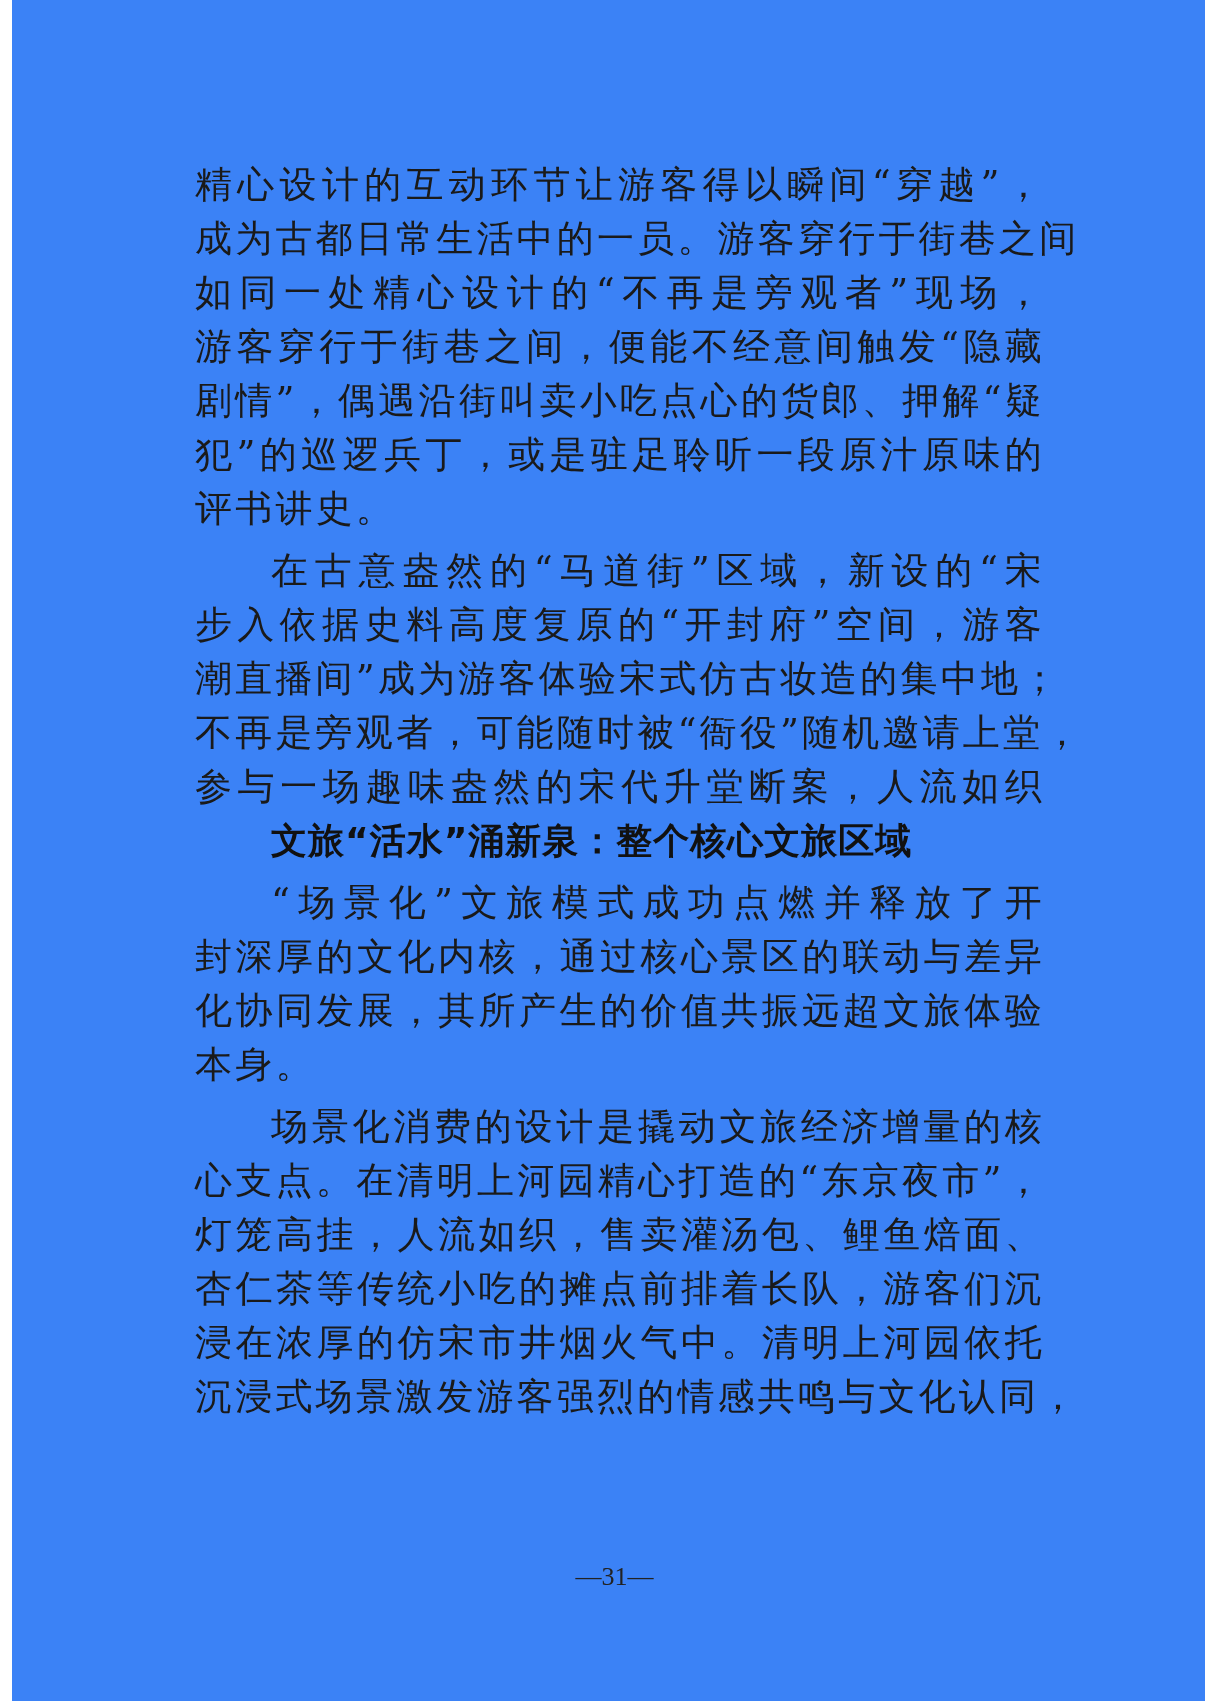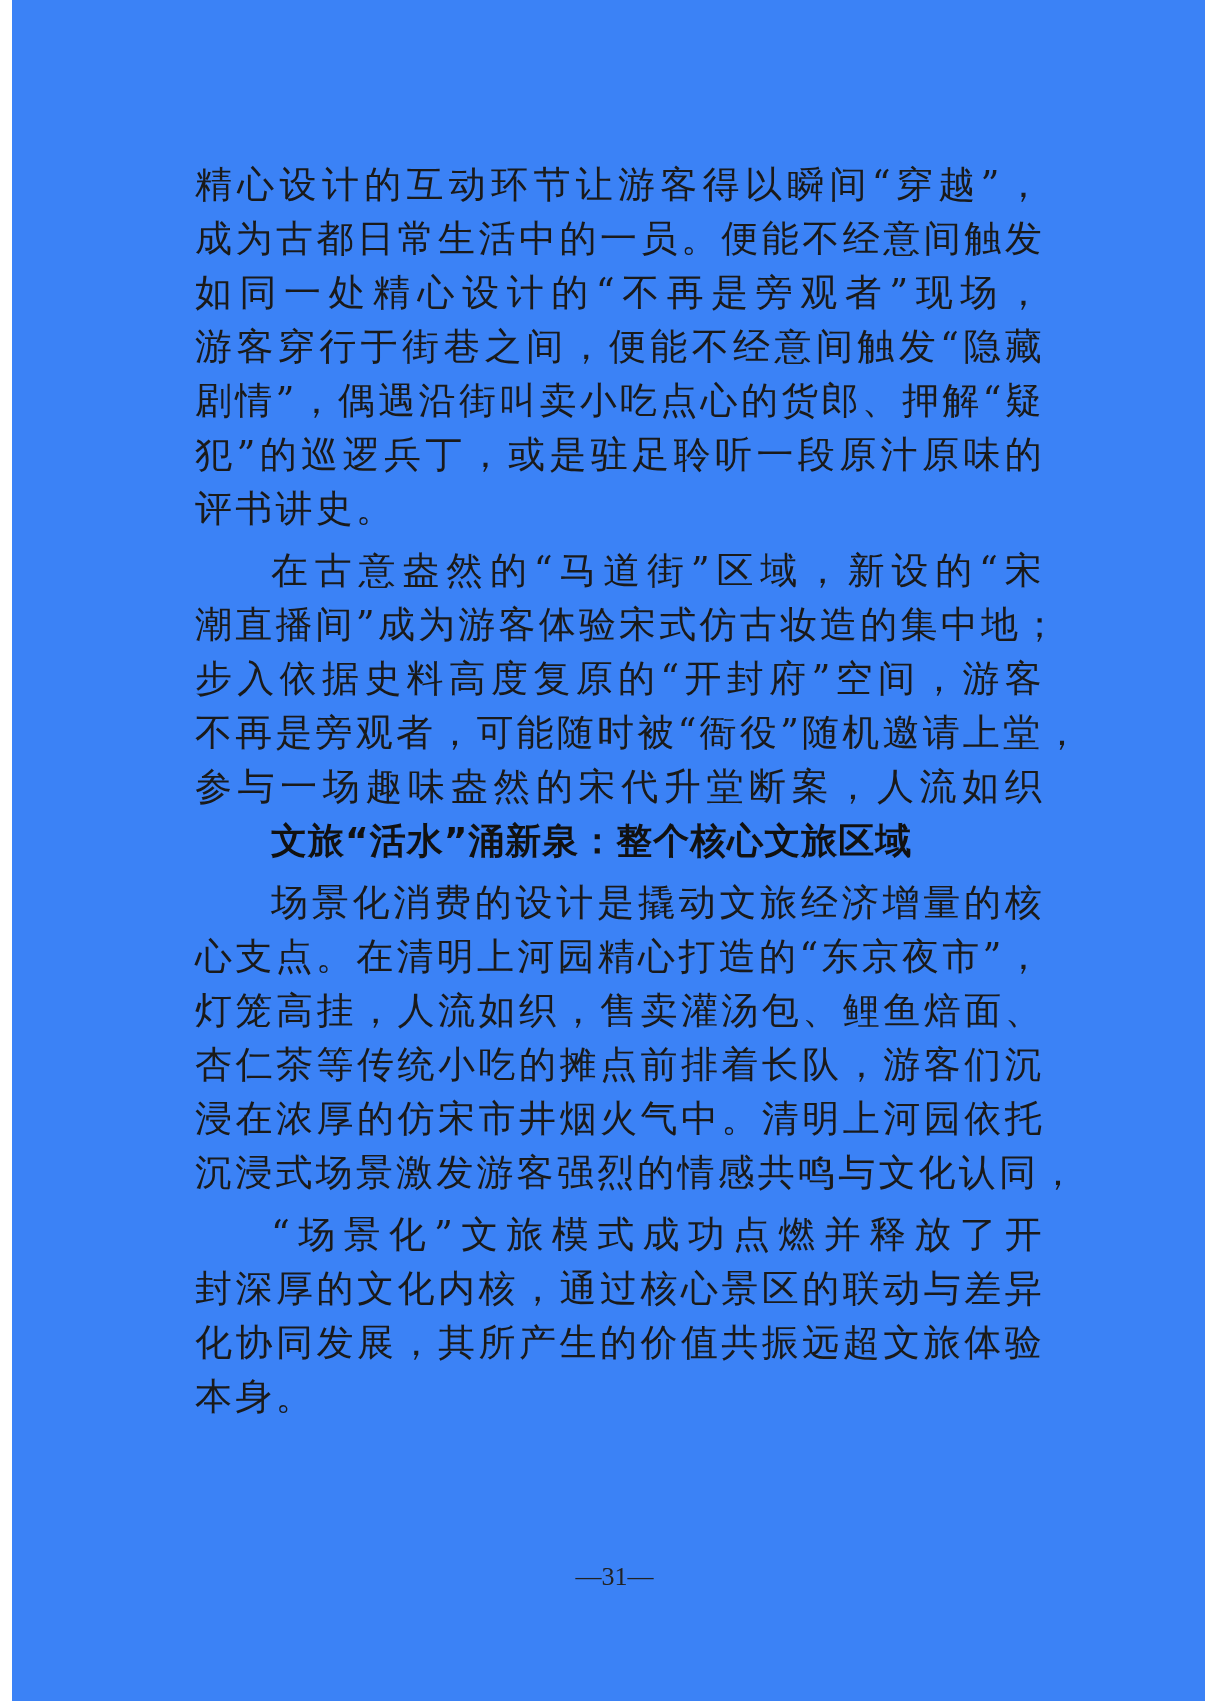--- a/index.html
+++ b/index.html
@@ -30,48 +30,48 @@
     }
   </style>
 </head>
 <body>
 
 <div class="page">
   <div class="content">
 
     <div>
       <span class="line">精心设计的互动环节让游客得以瞬间“穿越”，</span>
-      <span class="line">成为古都日常生活中的一员。便能不经意间触发</span>
+      <span class="line">成为古都日常生活中的一员。游客穿行于街巷之间</span>
       <span class="line">如同一处精心设计的“不再是旁观者”现场，</span>
       <span class="line">游客穿行于街巷之间，便能不经意间触发“隐藏</span>
       <span class="line">剧情”，偶遇沿街叫卖小吃点心的货郎、押解“疑</span>
       <span class="line">犯”的巡逻兵丁，或是驻足聆听一段原汁原味的</span>
       <span class="line last">评书讲史。</span>
     </div>
 
     <div>
       <span class="line indent">在古意盎然的“马道街”区域，新设的“宋</span>
+      <span class="line">步入依据史料高度复原的“开封府”空间，游客</span>
       <span class="line">潮直播间”成为游客体验宋式仿古妆造的集中地；</span>
-      <span class="line">步入依据史料高度复原的“开封府”空间，游客</span>
       <span class="line">不再是旁观者，可能随时被“衙役”随机邀请上堂，</span>
       <span class="line">参与一场趣味盎然的宋代升堂断案，人流如织</span>
     </div>
 
     <span class="heading">文旅“活水”涌新泉：整个核心文旅区域</span>
+
+    <div>
+      <span class="line indent">“场景化”文旅模式成功点燃并释放了开</span>
+      <span class="line">封深厚的文化内核，通过核心景区的联动与差异</span>
+      <span class="line">化协同发展，其所产生的价值共振远超文旅体验</span>
+      <span class="line last">本身。</span>
+    </div>
 
     <div>
       <span class="line indent">场景化消费的设计是撬动文旅经济增量的核</span>
       <span class="line">心支点。在清明上河园精心打造的“东京夜市”，</span>
       <span class="line">灯笼高挂，人流如织，售卖灌汤包、鲤鱼焙面、</span>
       <span class="line">杏仁茶等传统小吃的摊点前排着长队，游客们沉</span>
       <span class="line">浸在浓厚的仿宋市井烟火气中。清明上河园依托</span>
       <span class="line">沉浸式场景激发游客强烈的情感共鸣与文化认同，</span>
     </div>
-
-    <div>
-      <span class="line indent">“场景化”文旅模式成功点燃并释放了开</span>
-      <span class="line">封深厚的文化内核，通过核心景区的联动与差异</span>
-      <span class="line">化协同发展，其所产生的价值共振远超文旅体验</span>
-      <span class="line last">本身。</span>
-    </div>
   </div>
   <div class="page-number">—31—</div>
 </div>
 
 </body></html>

